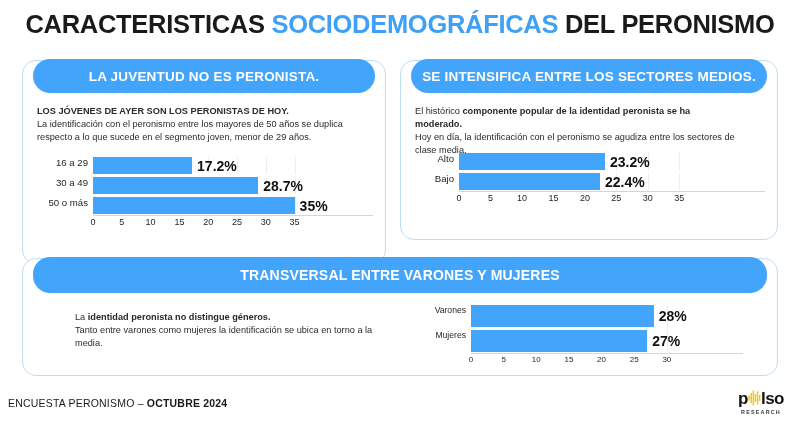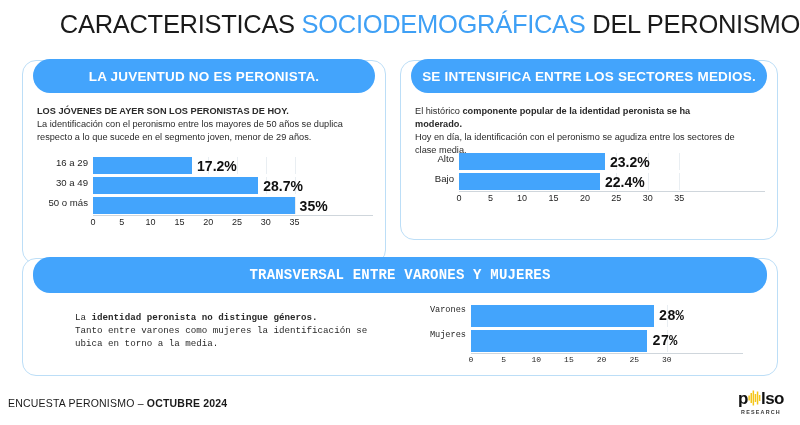--- a/index.html
+++ b/index.html
@@ -18,39 +18,39 @@
     height: 425px;
     background: #ffffff;
   }
 
   
   .page-title {
     position: absolute;
     top: 10px;
     left: 0;
     width: 800px;
-    text-align: right;
+    text-align: center;
     font-size: 25.5px;
-    font-weight: normal;
+    font-weight: bold;
     letter-spacing: -0.3px;
     color: #1a1a1a;
     white-space: nowrap;
   }
   .page-title .hl { color: #3fa0f5; }
 
   
   .card {
     position: absolute;
     background: #ffffff;
     border: 1.5px solid #bcdef7;
     border-radius: 14px;
   }
   #card-youth  { left: 22px;  top: 60px;  width: 364px; height: 204px; }
   #card-sector { left: 400px; top: 60px;  width: 378px; height: 180px; }
-  #card-gender { left: 22px;  top: 258px; width: 756px; height: 118px; font-family: Liberation Mono, monospace; }
+  #card-gender { left: 22px;  top: 258px; width: 756px; height: 118px; }
 
   .card-banner {
     position: absolute;
     top: -2px;
     left: 10px;
     right: 10px;
     height: 34px;
     background: #43a4fc;
     border-radius: 17px;
     display: flex;

